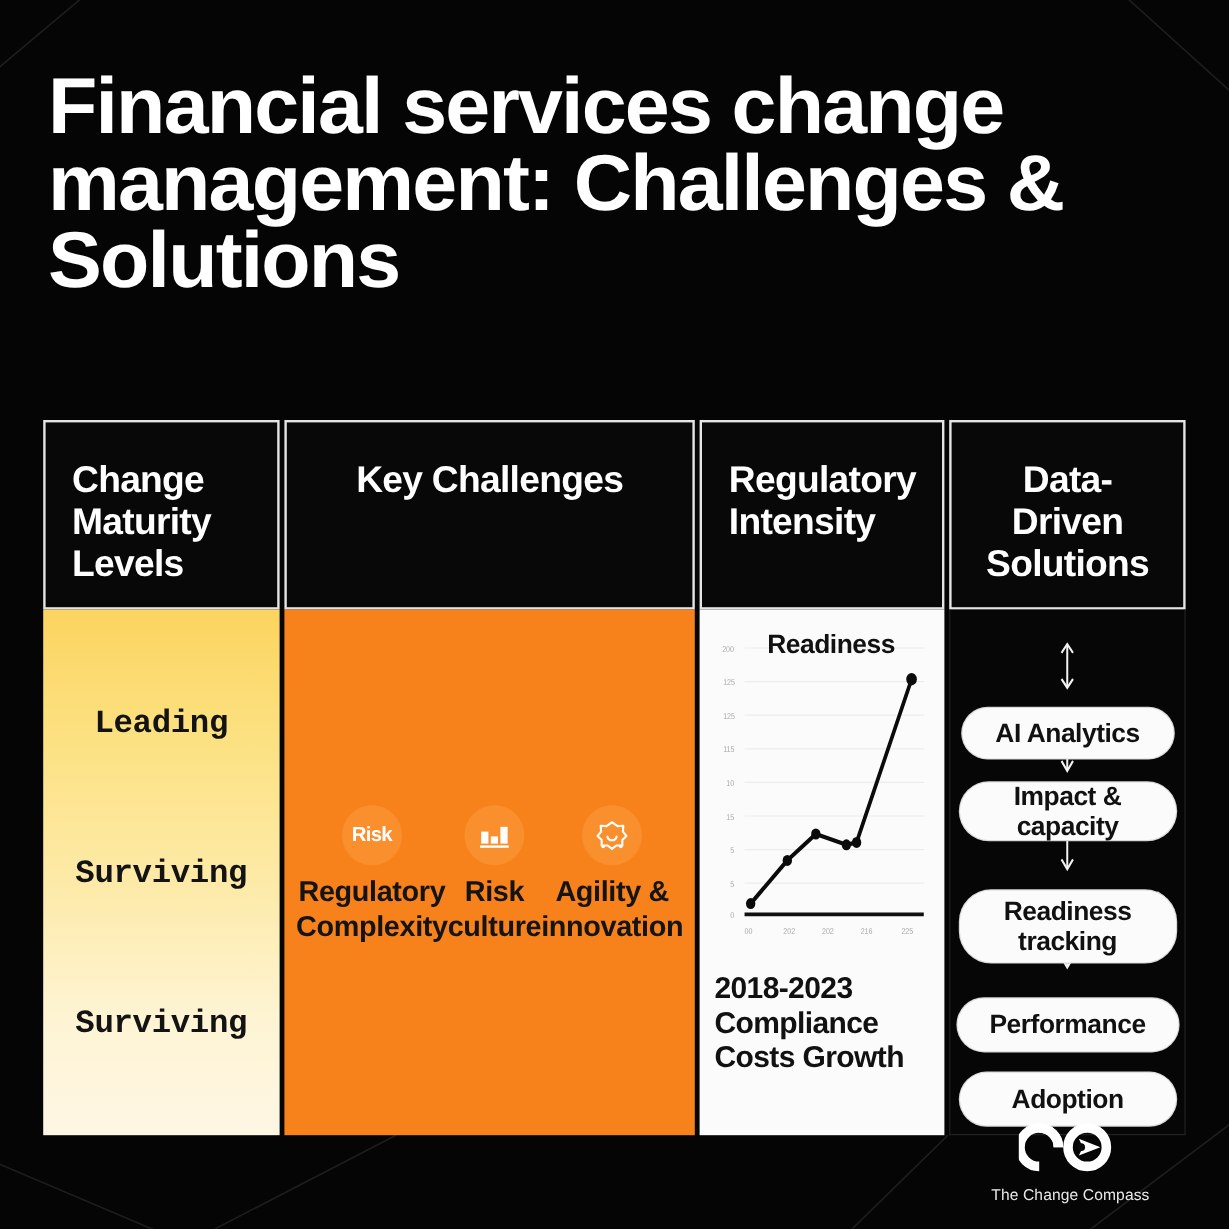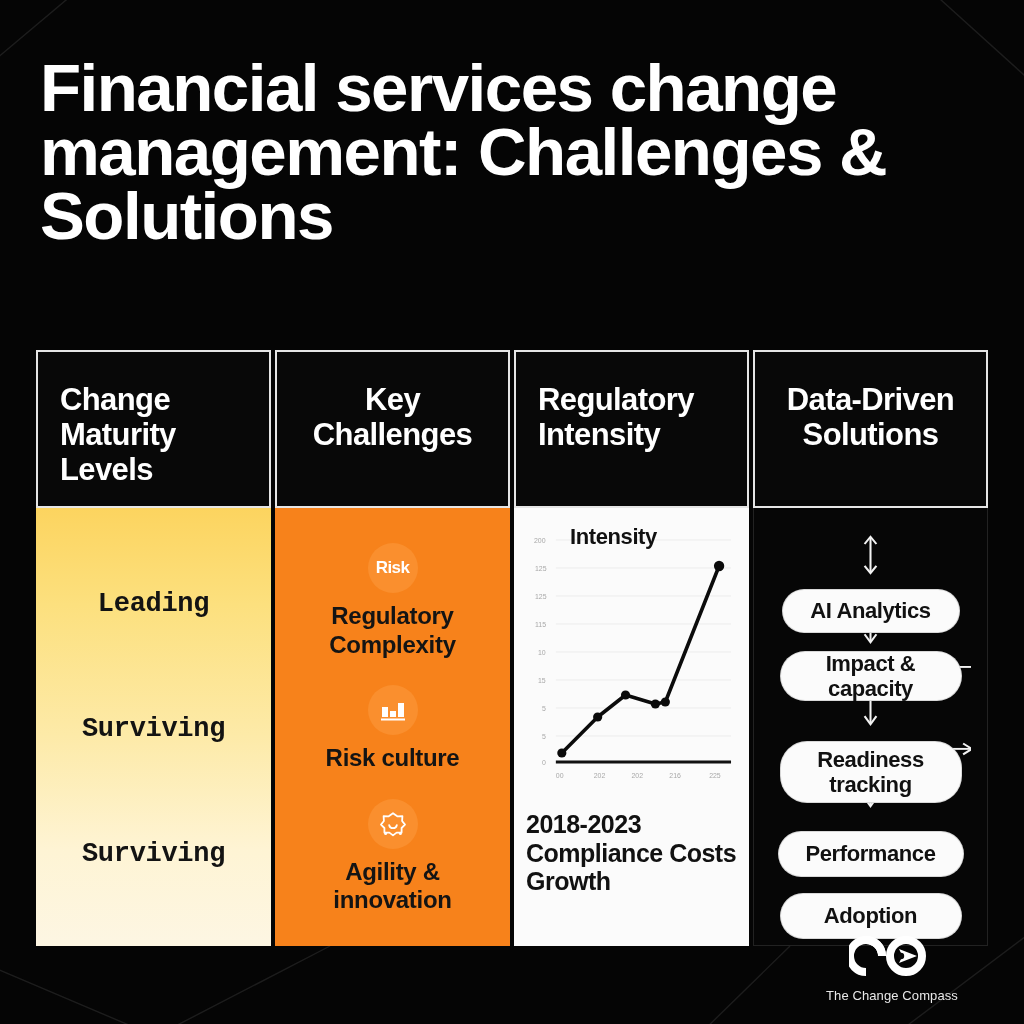--- a/index.html
+++ b/index.html
@@ -67,21 +67,21 @@
     color:#131313;
     font-size:27px;
     font-weight:700;
     letter-spacing:-0.3px;
     font-family:Liberation Mono, monospace;
   }
 
   
   .challenges {
     background:#f7821b;
-    display:flex; flex-direction:column;
+    display:flex; flex-direction:row;
     justify-content:space-around;
     align-items:center;
     padding:22px 10px 18px 10px;
   }
   .chal { display:flex; flex-direction:column; align-items:center; gap:9px; }
   .chal-icon {
     width:50px; height:50px; border-radius:50%;
     background:#fa8f2e;
     display:flex; align-items:center; justify-content:center;
     color:#fff;
@@ -223,21 +223,21 @@
 
     </div>
   </div>
 
   <div class="col">
     <div class="col-head">
       <h2 class="head-left">Regulatory Intensity</h2>
     </div>
     <div class="col-body chartcard">
       <div class="chart-area">
-        <div class="chart-title">Intensity</div>
+        <div class="chart-title">Readiness</div>
         <svg viewBox="0 0 212 272" preserveAspectRatio="none">
 
           <g>
             <line x1="30" y1="18" x2="206" y2="18" stroke="#ececec" stroke-width="1"></line>
             <line x1="30" y1="46" x2="206" y2="46" stroke="#ececec" stroke-width="1"></line>
             <line x1="30" y1="74" x2="206" y2="74" stroke="#ececec" stroke-width="1"></line>
             <line x1="30" y1="102" x2="206" y2="102" stroke="#ececec" stroke-width="1"></line>
             <line x1="30" y1="130" x2="206" y2="130" stroke="#ececec" stroke-width="1"></line>
             <line x1="30" y1="158" x2="206" y2="158" stroke="#ececec" stroke-width="1"></line>
             <line x1="30" y1="186" x2="206" y2="186" stroke="#ececec" stroke-width="1"></line>

